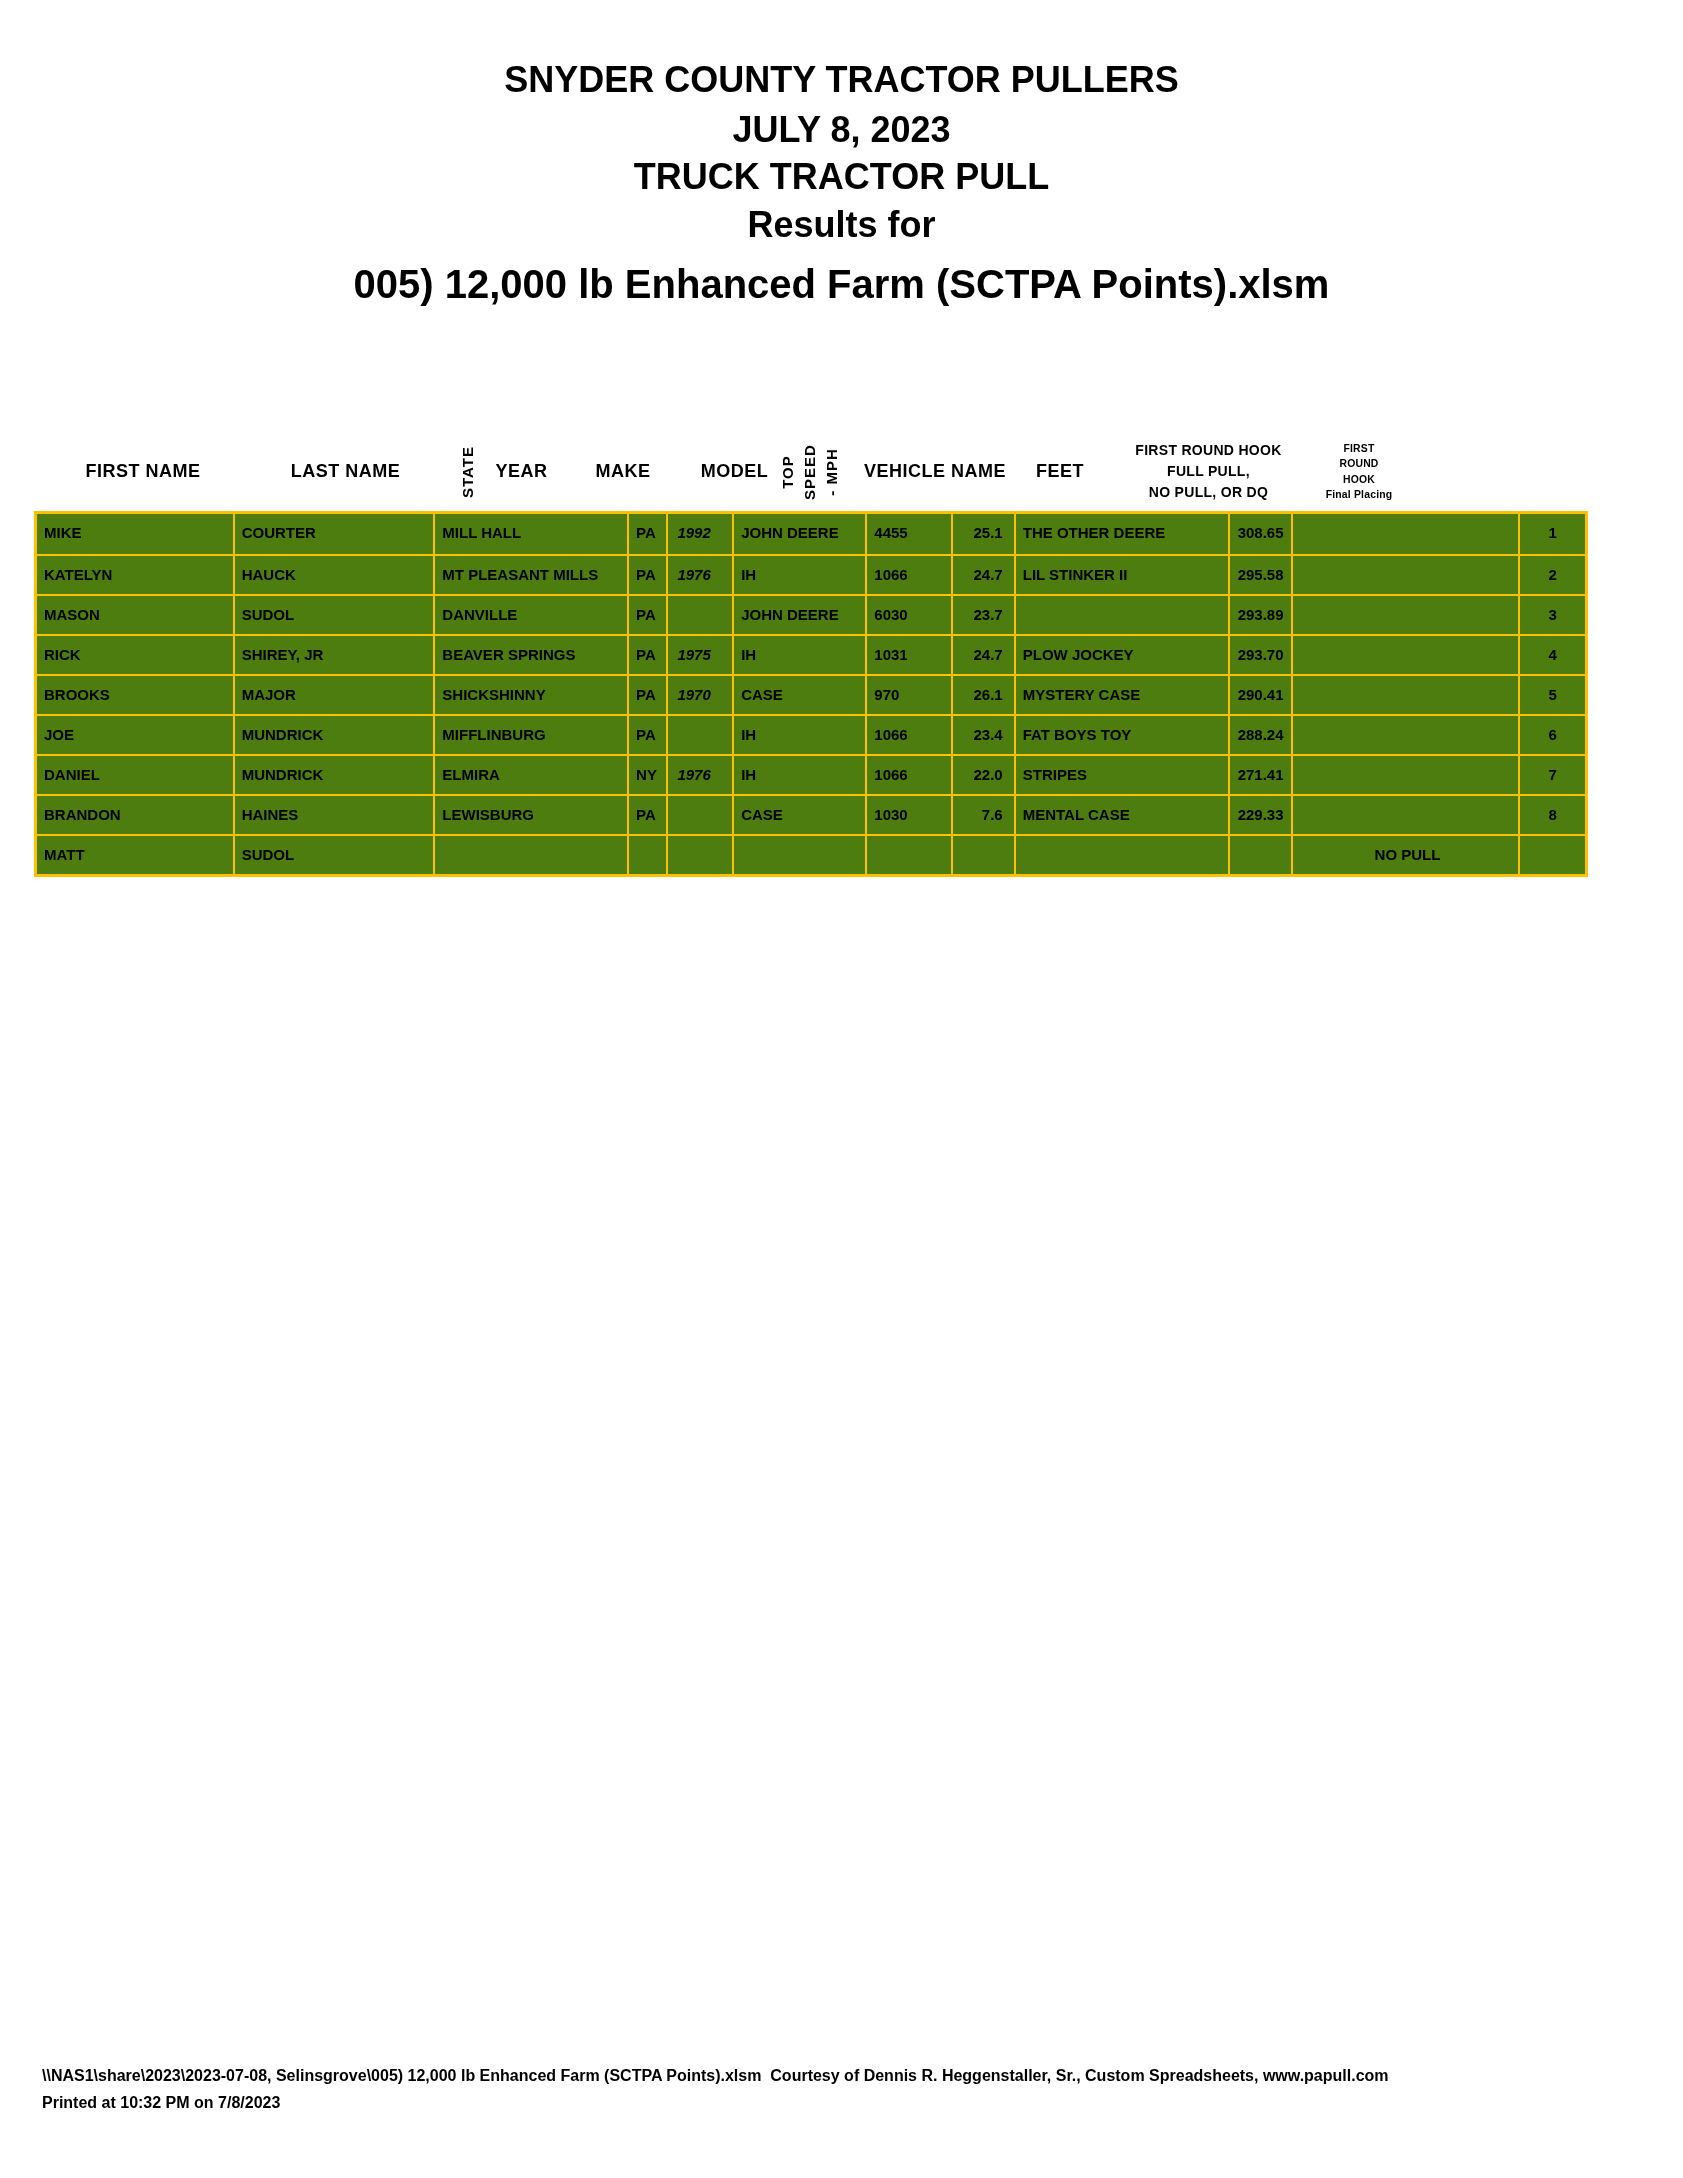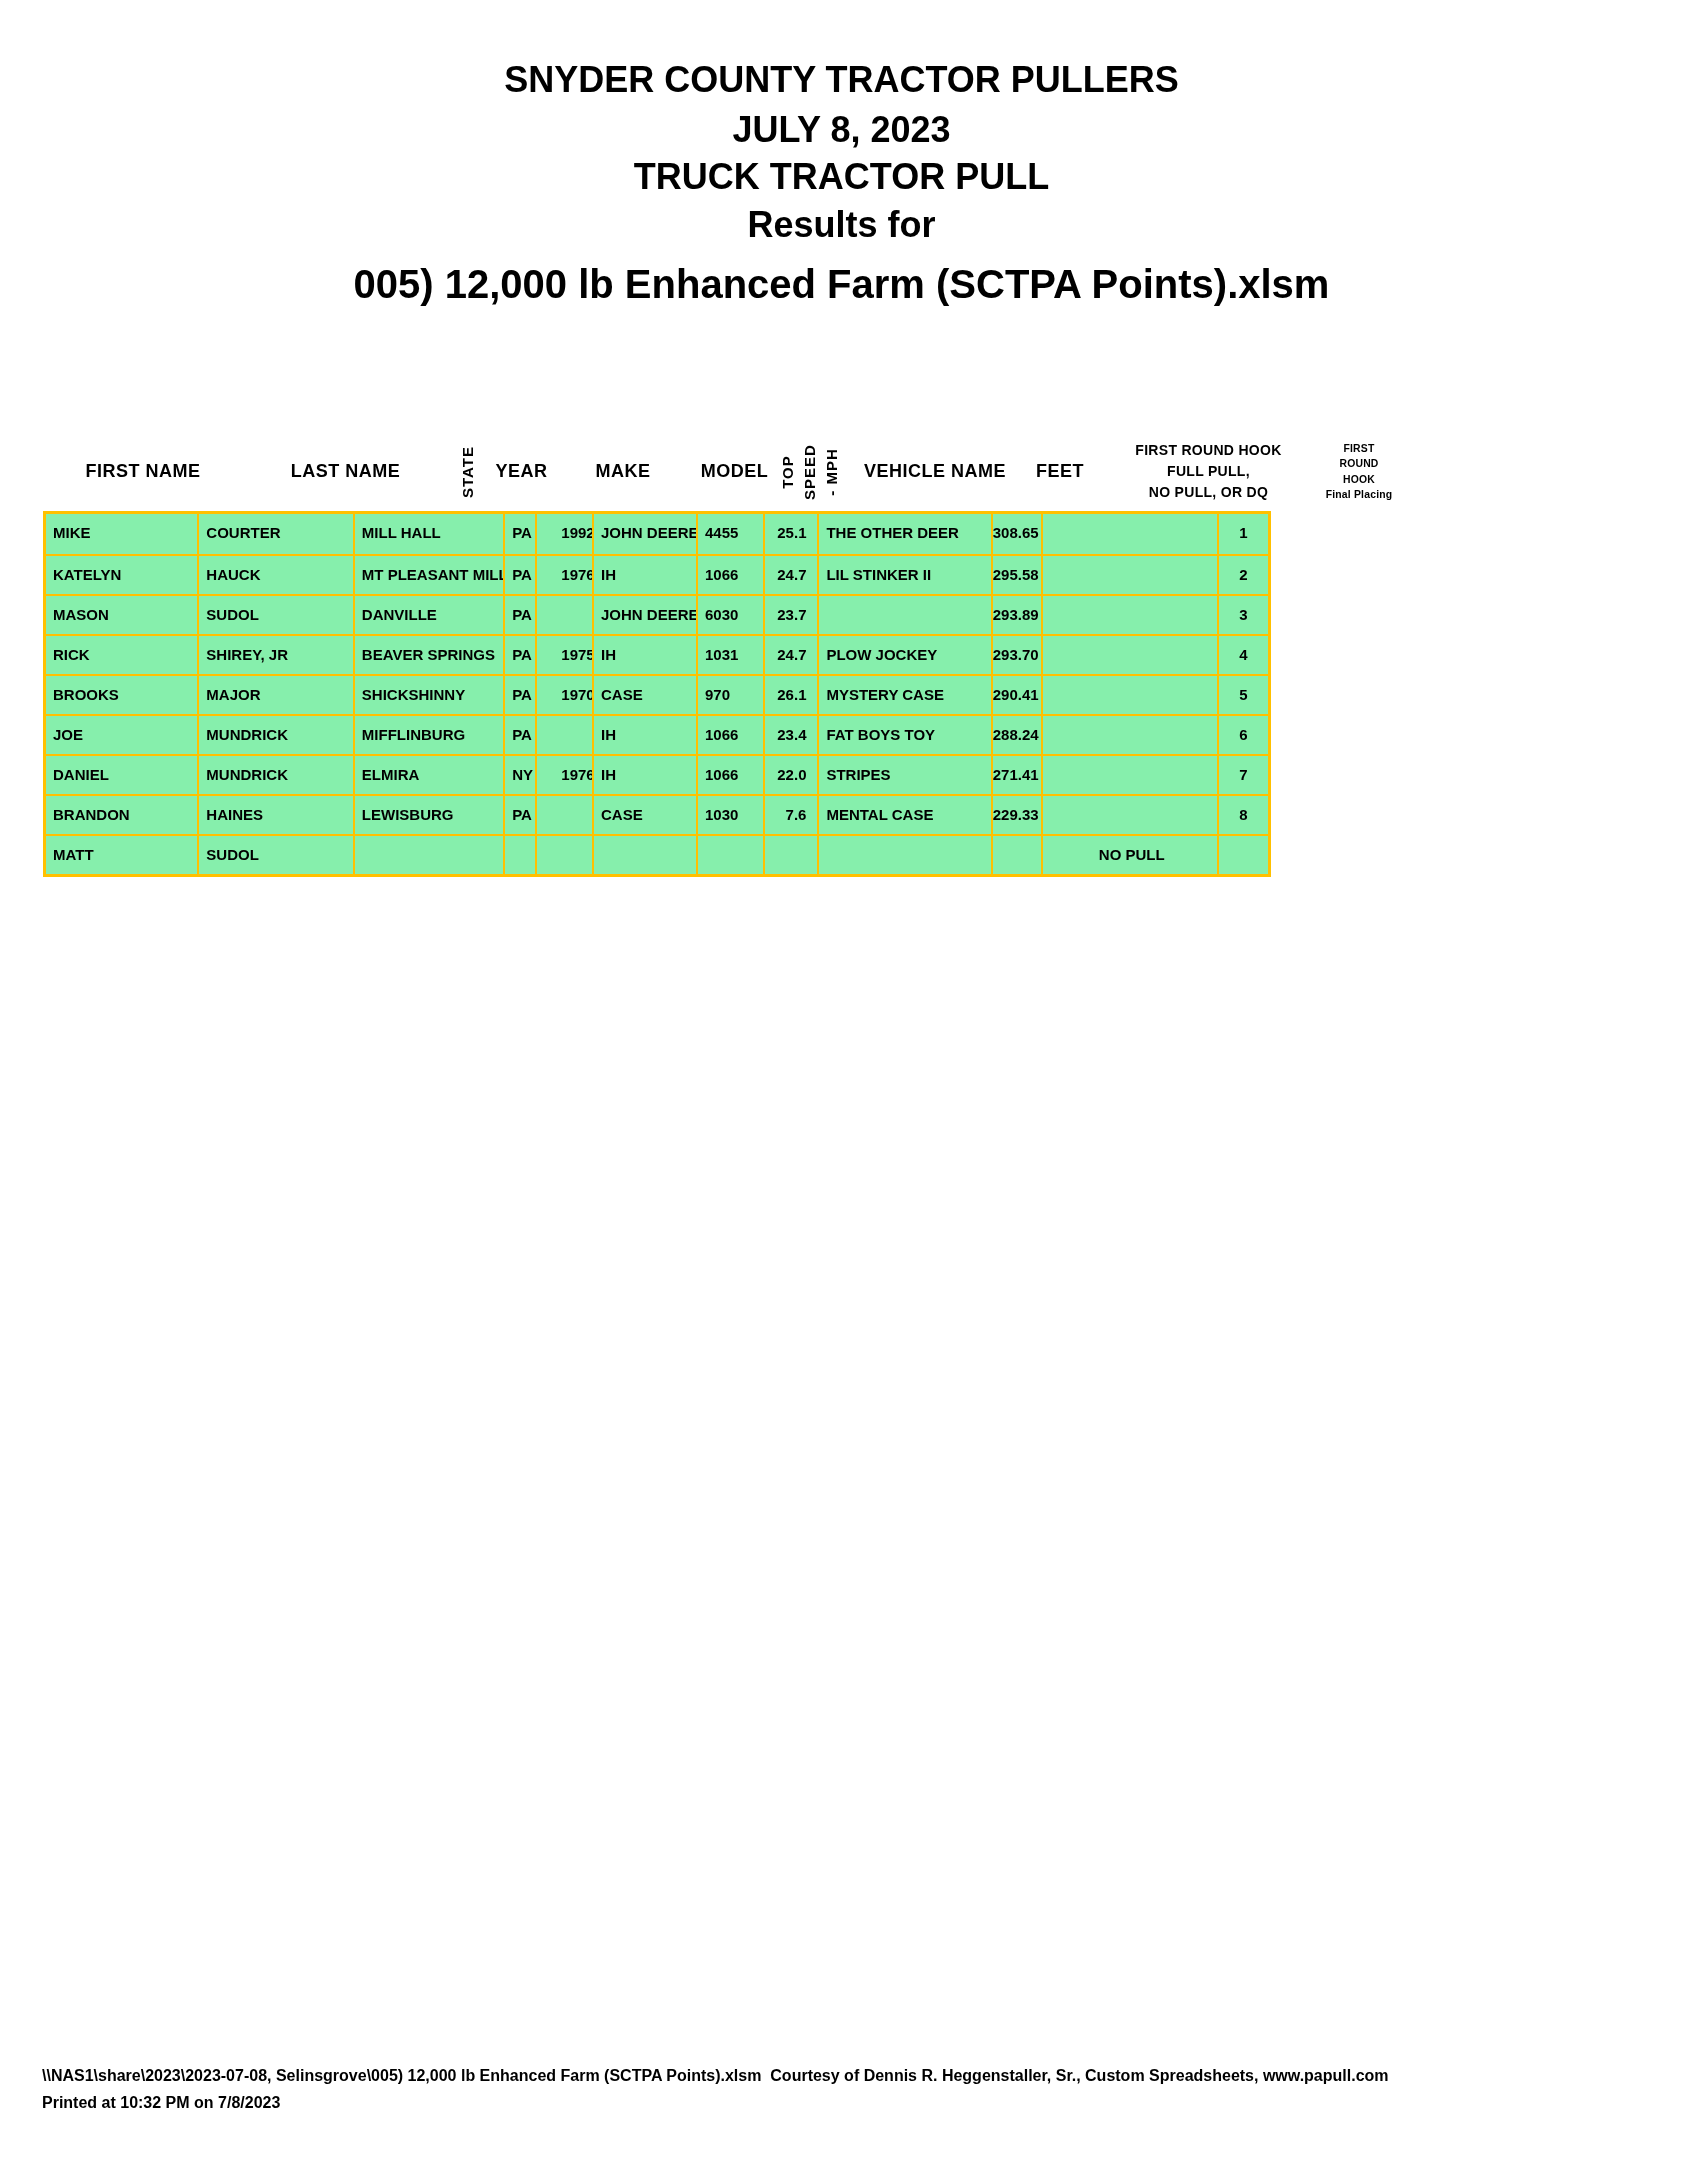--- a/index.html
+++ b/index.html
@@ -37,40 +37,40 @@
   .plc-h   { font-size: 10.4px; line-height: 1.45; letter-spacing: 0.2px; }
   .vblock {
     position: absolute; left: 50%; top: 50%;
     transform: translate(-50%, -50%) rotate(-90deg);
     font-size: 15px; letter-spacing: 1px; white-space: nowrap;
     text-align: center; line-height: 1.45;
   }
 
   
   .grid {
-    position: absolute; left: 43px; top: 511px; width: 1228px;
+    position: absolute; left: 34px; top: 511px; width: 1554px;
     border: 3px solid var(--gold);
-    background: #86efac;
+    background: #4d7c0f;
   }
   .row { display: flex; height: 40px; }
   .row + .row { border-top: 2px solid var(--gold); }
   .cell {
     height: 100%; line-height: 37px; font-size: 15px;
     padding-left: 7px; white-space: nowrap; overflow: hidden;
   }
   .cell + .cell { border-left: 2px solid var(--gold); }
 
   
   .x0  { width: 200px; } .x1  { width: 205px; } .x2  { width: 198px; }
   .x3  { width: 40px;  } .x4  { width: 67px;  } .x5  { width: 136px; }
   .x6  { width: 87px;  } .x7  { width: 64px;  } .x8  { width: 186px; }
   .x9  { width: 64px;  } .x10 { width: 233px; } .x11 { width: 68px;  }
 
   
-  .k-year    { padding-left: 24px; }
+  .k-year    { padding-left: 9px; font-style: italic; }
   .k-speed   { text-align: right; padding-left: 12px; padding-right: 11px; }
   .k-feet    { text-align: right; padding-left: 0; padding-right: 7px; margin-left: 32px; }
   .k-hook    { text-align: center; padding-left: 4px; }
   .k-placing { text-align: center; padding-left: 0; }
 
   
   .footer-line { position: absolute; left: 42px; font-size: 16px; white-space: pre; }
   .f0 { top: 2067px; }
   .f1 { top: 2094px; }
 </style>

